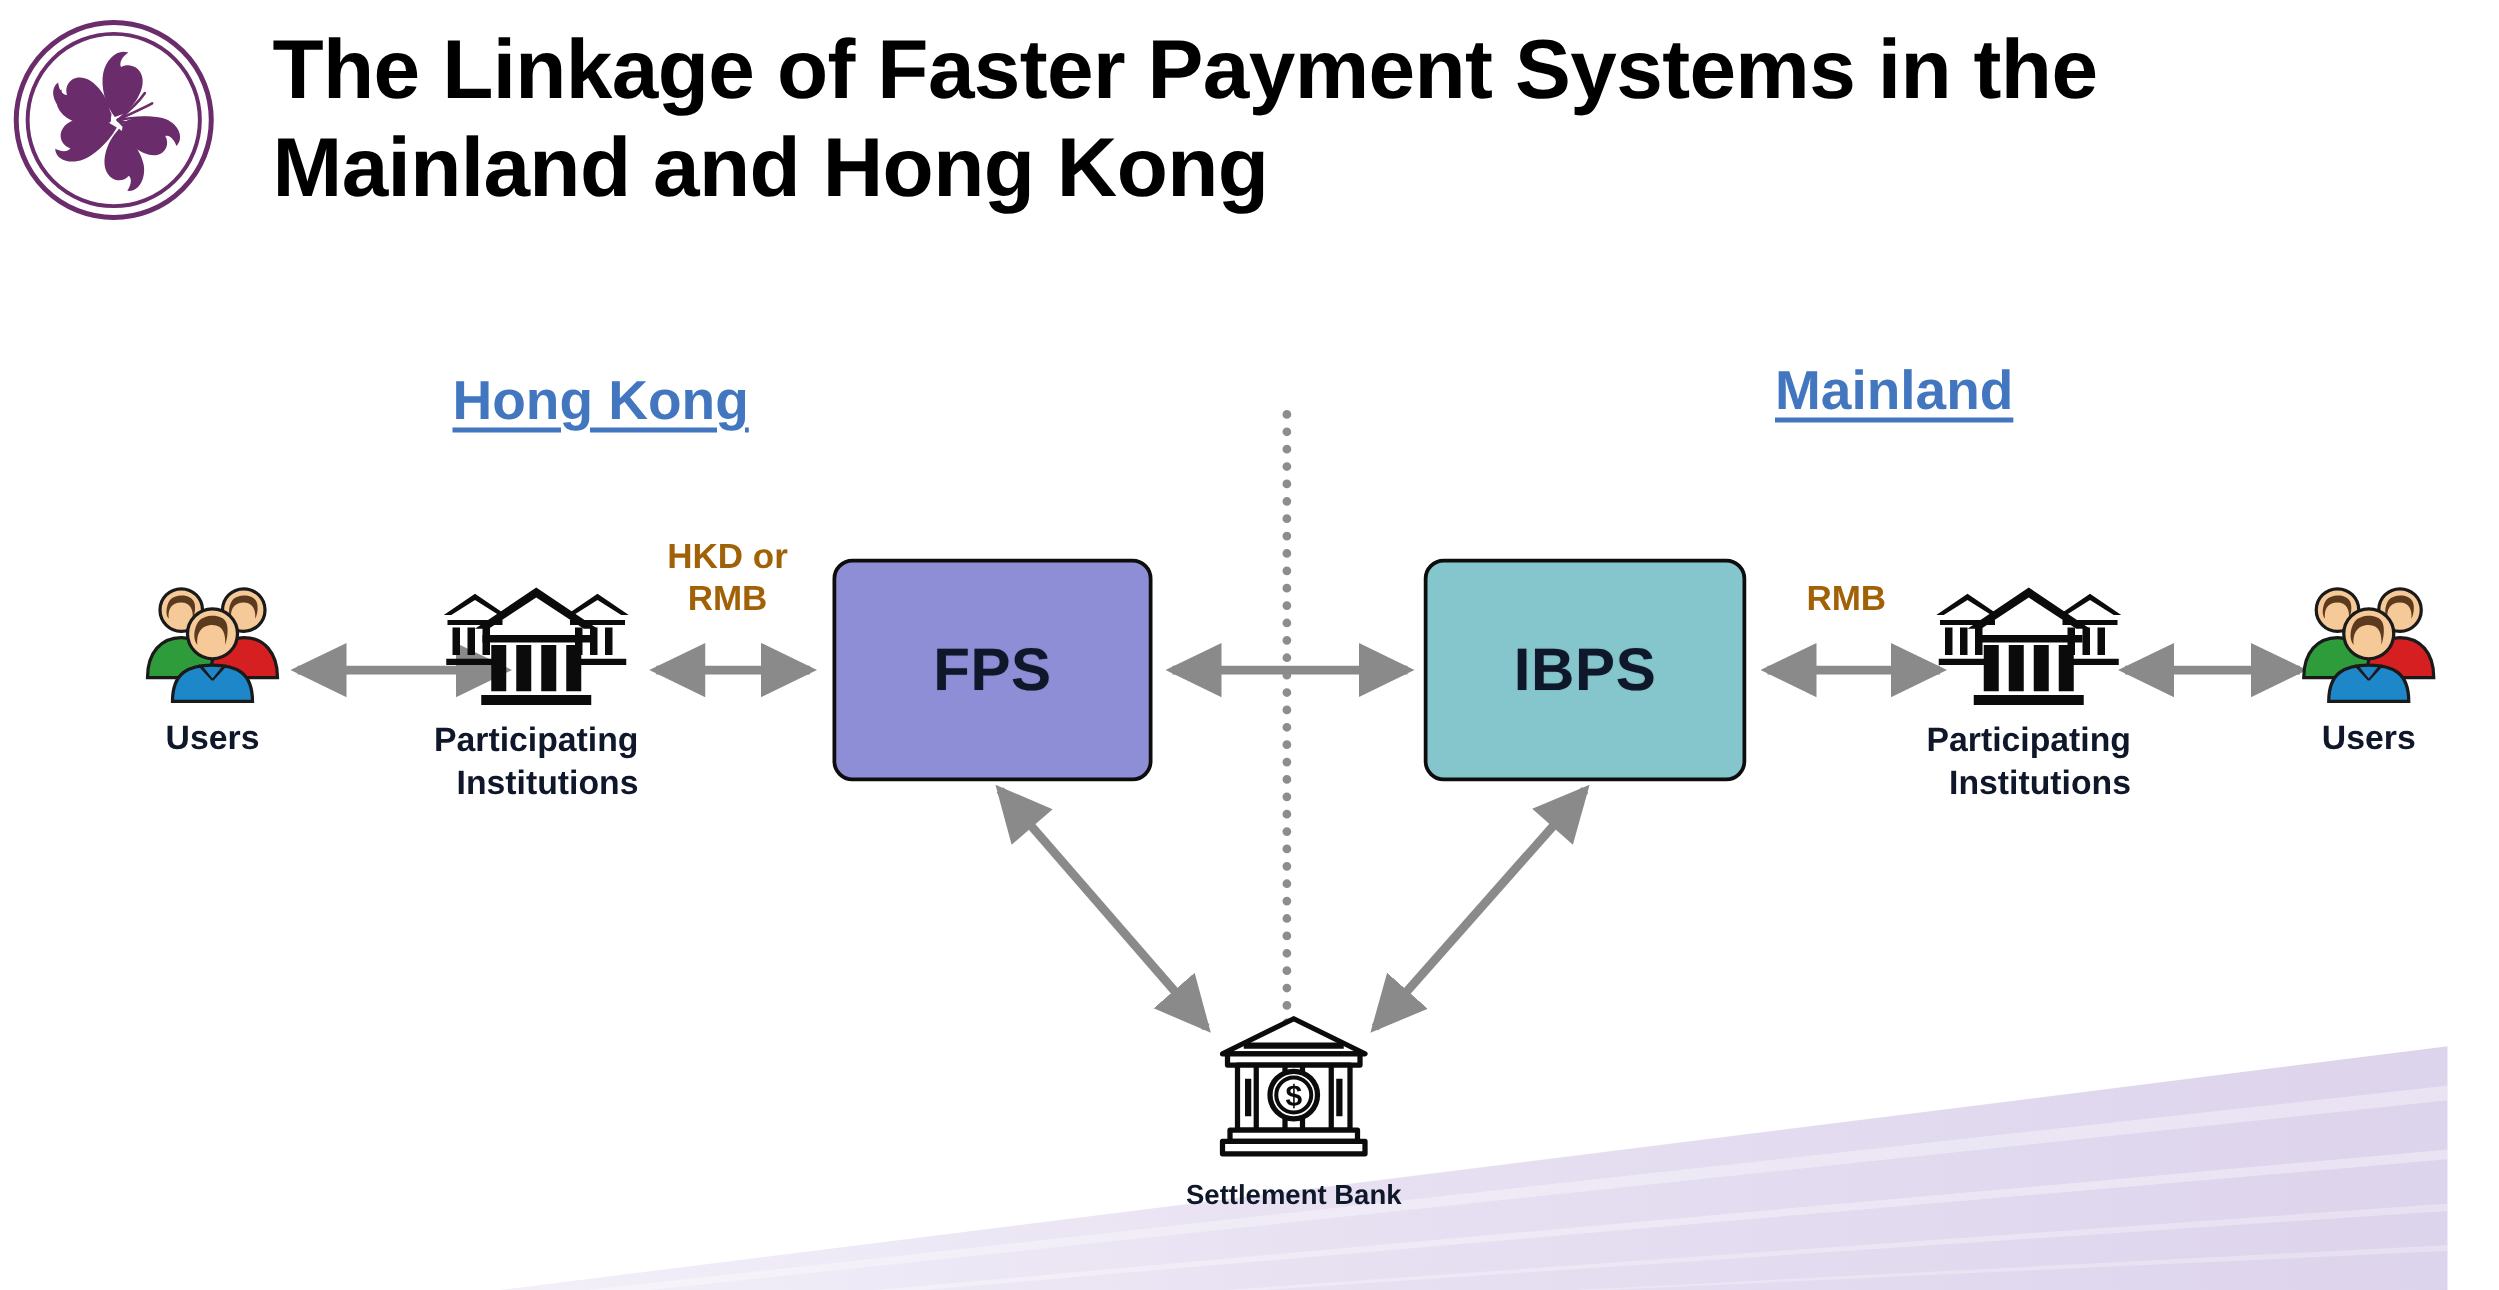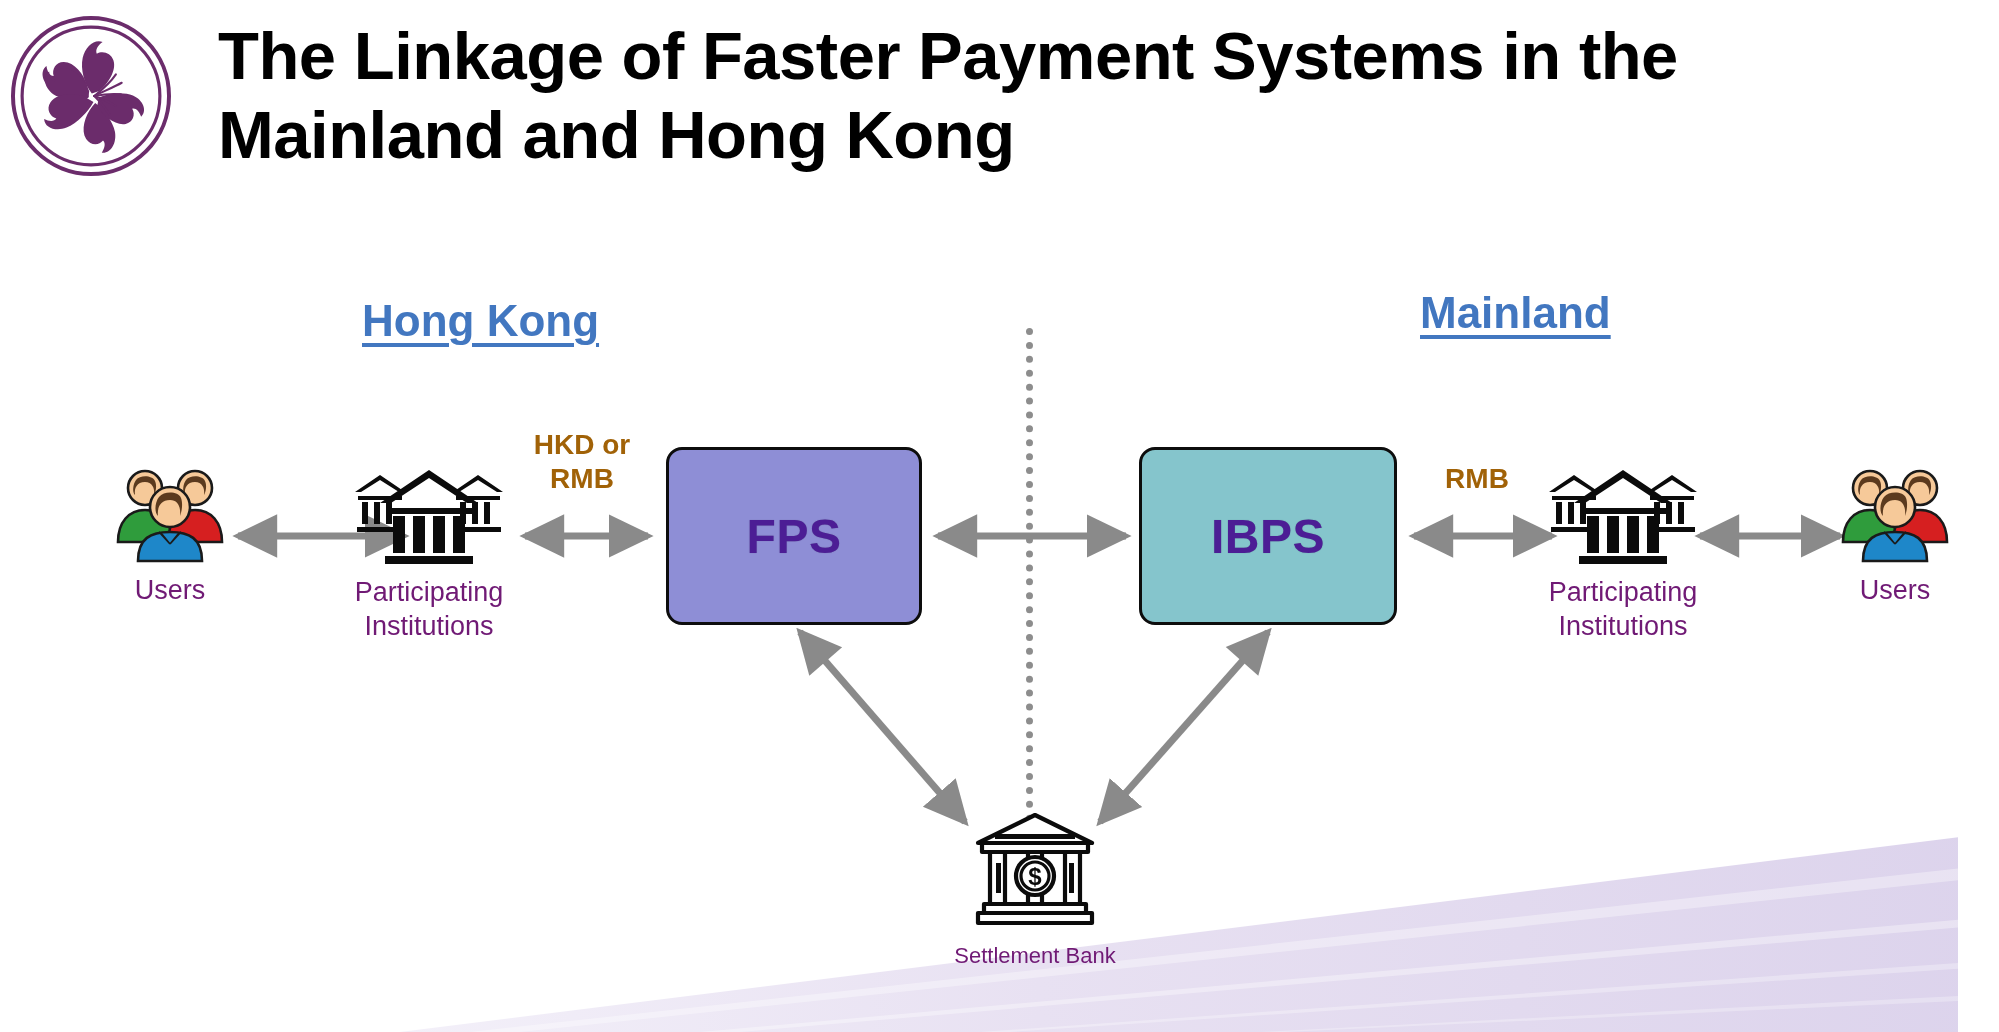--- a/index.html
+++ b/index.html
@@ -66,21 +66,21 @@
   }
 
   
   .sys-box {
     position: absolute;
     border: 3px solid #0d0d0d;
     border-radius: 16px;
     display: flex;
     align-items: center;
     justify-content: center;
-    color: #4c1d95;
+    color: #0f172a;
     font-size: 48px;
     font-weight: bold;
     letter-spacing: 0.5px;
     text-shadow: 0 0 1px rgba(0,0,0,0.25);
   }
   #box-fps {
     left: 666px; top: 447px;
     width: 256px; height: 178px;
     background: #8E8ED6;
   }
@@ -94,23 +94,23 @@
   .node {
     position: absolute;
     display: flex;
     flex-direction: column;
     align-items: center;
     width: 230px;
   }
   .node-caption {
     margin-top: 10px;
     font-size: 27px;
-    font-weight: normal;
-    color: #701a75;
-    text-align: center;
+    font-weight: bold;
+    color: #0f172a;
+    text-align: right;
     line-height: 1.25;
     white-space: pre-line;
   }
   #node-users-hk  { left:  55px; top: 462px; }
   #node-pi-hk     { left: 314px; top: 458px; }
   #node-pi-ml     { left: 1508px; top: 458px; }
   #node-users-ml  { left: 1780px; top: 462px; }
 
   
   #node-settlement {

